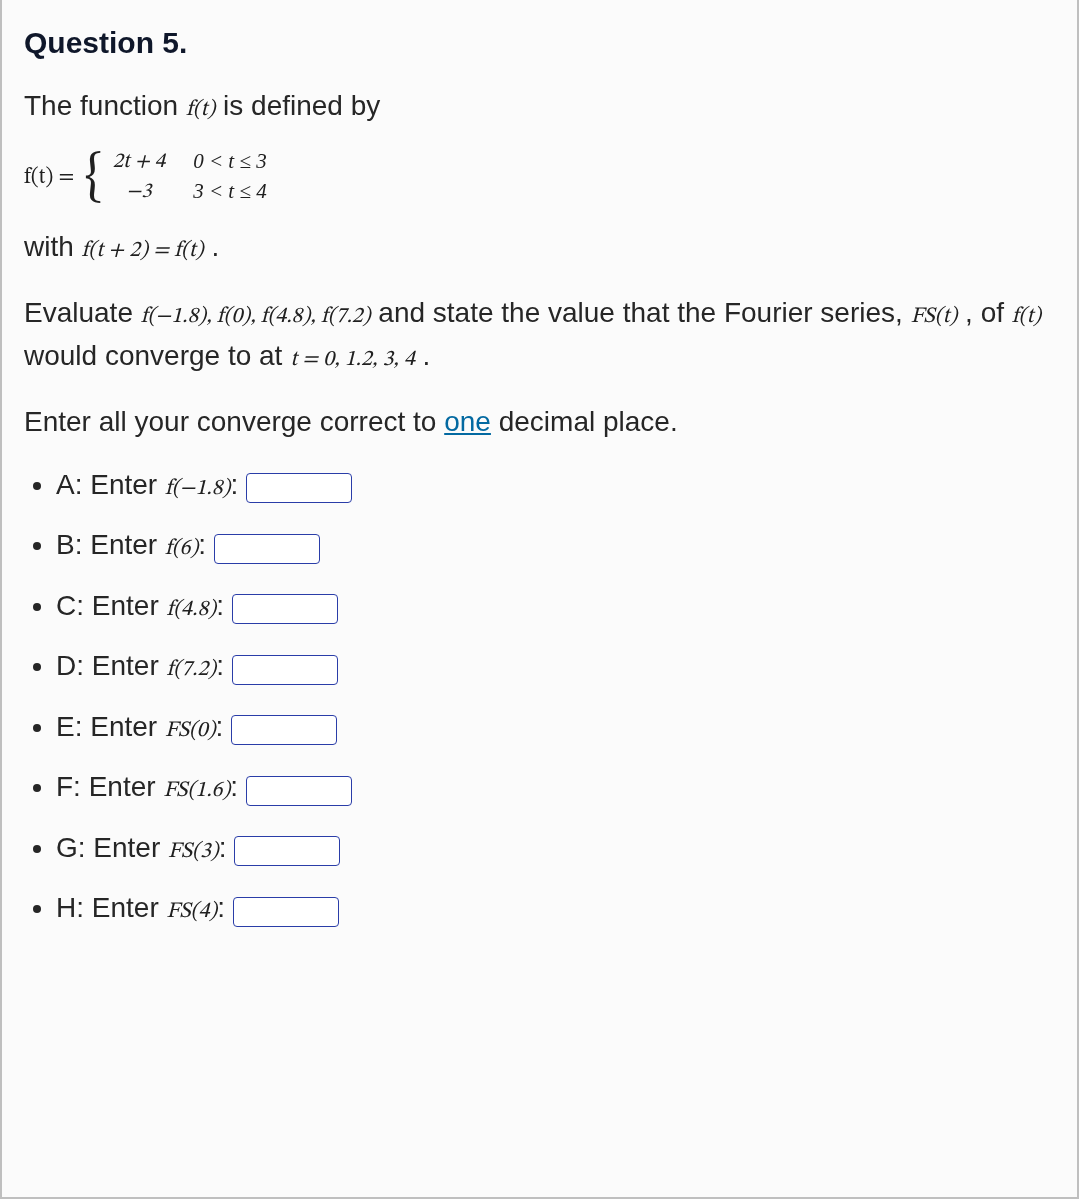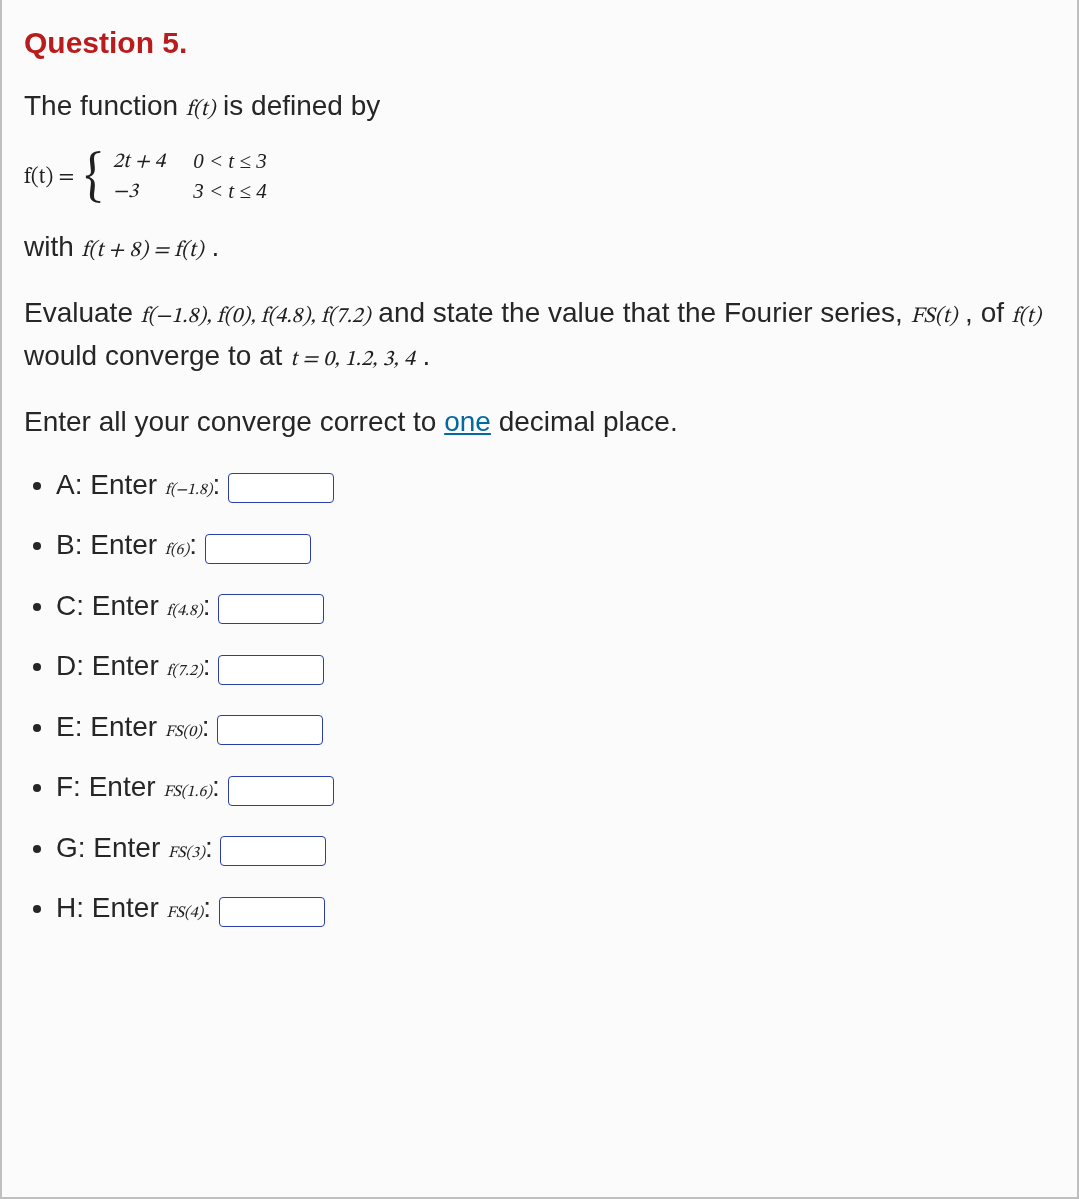--- a/index.html
+++ b/index.html
@@ -15,36 +15,36 @@
     border-left: 2px solid #bfbfbf;
     border-right: 2px solid #bfbfbf;
     border-bottom: 2px solid #bfbfbf;
     padding: 20px 22px 30px 22px;
     font-family: Verdana, Geneva, sans-serif;
     color: #262626;
   }
   .q-title {
     font-size: 30px;
     font-weight: 700;
-    color: #b91c1c;
+    color: #0f172a;
     margin: 6px 0 24px 0;
   }
   .para {
     font-size: 28px;
     line-height: 1.55;
     margin: 18px 0 22px 0;
   }
   .math {
     font-family: "Cambria Math", "STIX Two Math", "Times New Roman", serif;
     font-style: italic;
     color: #202020;
     text-align: center;
   } 
   .smallmath { font-size: 22px; }
-  .smallmath2 { font-size: 16px; }
+  .smallmath2 { font-size: 22px; }
   a.one {
     color: #0369a1;
     text-decoration: underline;
   }
   
   .fdef {
     display: flex;
     align-items: center;
     gap: 10px;
     margin: 6px 0 20px 0;
@@ -60,21 +60,21 @@
     font-style: normal;
   }
   .cases {
     display: grid;
     grid-template-columns: auto auto;
     column-gap: 28px;
     row-gap: 4px;
     font-size: 21px;
     font-style: normal;
   }
-  .cases .expr { text-align: left; white-space: nowrap; }
+  .cases .expr { text-align: center; white-space: nowrap; }
   .cases .cond { white-space: nowrap; font-family: Liberation Serif, serif; }
   ul.answers {
     list-style: disc;
     padding-left: 32px;
     margin: 8px 0 0 0;
   }
   ul.answers li {
     font-size: 28px;
     margin: 26px 0;
   }
@@ -108,21 +108,21 @@
     <span class="cases">
       <span class="expr math">2t + 4</span>
       <span class="cond math">0 &lt; t ≤ 3</span>
       <span class="expr math">−3</span>
       <span class="cond math">3 &lt; t ≤ 4</span>
     </span>
   </div>
 
   <div class="para">
     <span>with </span>
-    <span class="math smallmath">f(t + 8) = f(t)</span>
+    <span class="math smallmath">f(t + 2) = f(t)</span>
     <span> .</span>
   </div>
 
   <div class="para">
     <span>Evaluate </span>
     <span class="math smallmath">f(−1.8), f(0), f(4.8), f(7.2)</span>
     <span> and state the value that the Fourier series, </span>
     <span class="math smallmath">FS(t)</span>
     <span>, of </span>
     <span class="math smallmath">f(t)</span>

